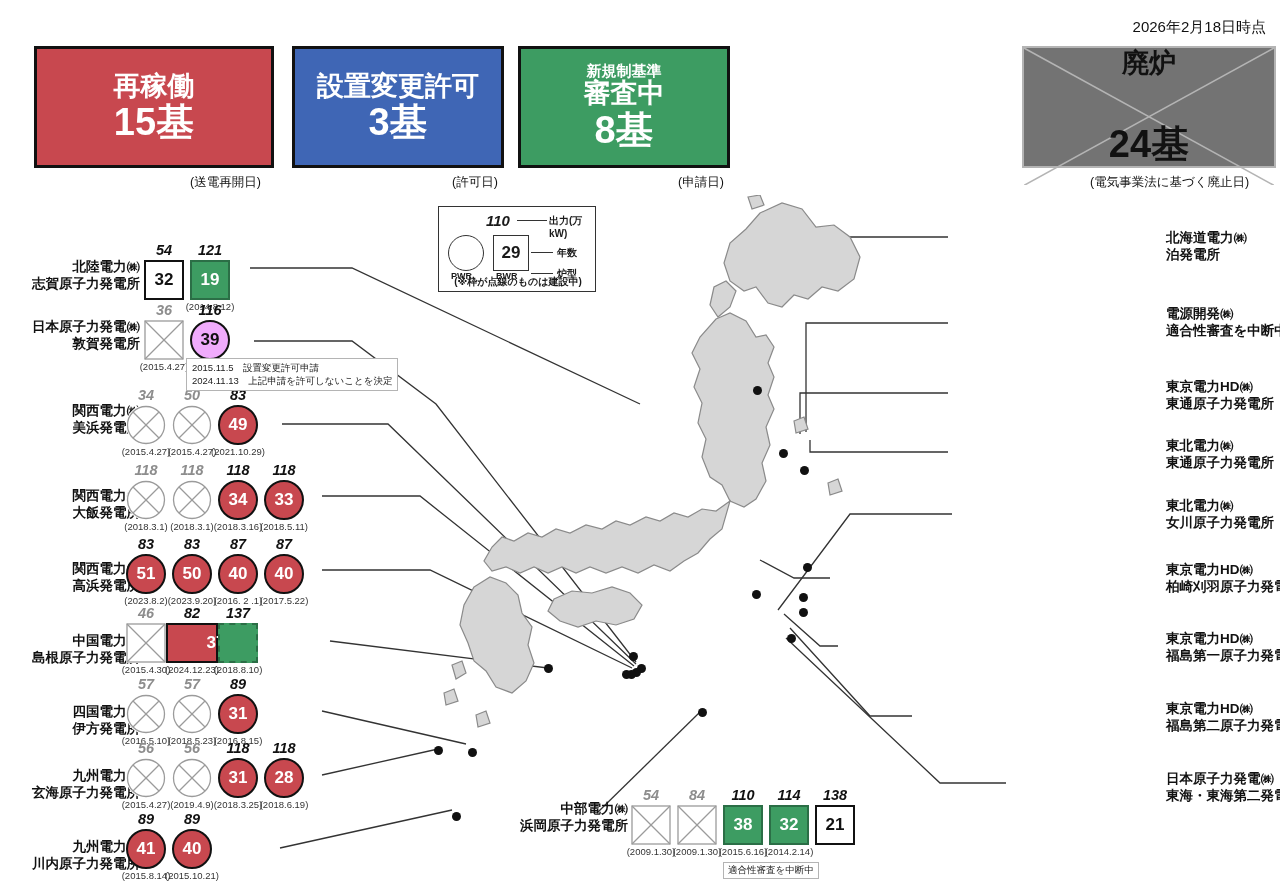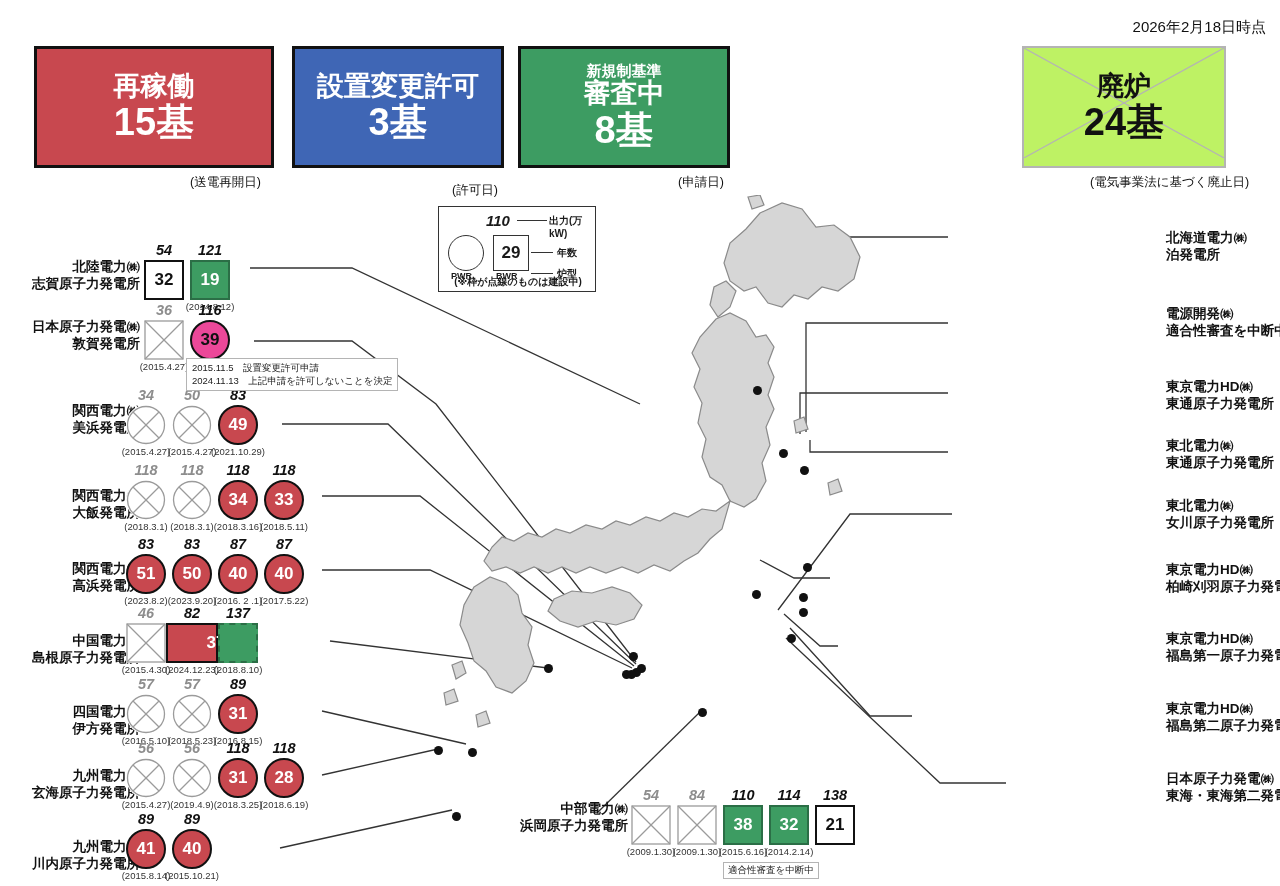--- a/index.html
+++ b/index.html
@@ -81,21 +81,21 @@
     margin-bottom:2px;color:#111;
   }
   .unit.dead .pw{color:#8d8d8d;}
   .unit .sh{
     position:relative;width:40px;height:40px;box-sizing:border-box;
     display:flex;align-items:center;justify-content:center;
     font-size:17px;font-weight:bold;
   }
   
   .sh.sq{border:2px solid #111;background:#fff;color:#111;}
-  .sh.ci{border:2px solid #111;background:#ec4899;color:#111;border-radius:50%;}
+  .sh.ci{border:2px solid #111;background:#f0abfc;color:#111;border-radius:50%;}
   .sh.sq.red{background:#c8484f;border-color:#111;color:#fff;padding-left:48px;}
   .sh.ci.red{background:#c8484f;border-color:#111;color:#fff;}
   .sh.sq.green{background:#3d9c62;border-color:#2b6e46;color:#fff;}
   .sh.dashed{border-style:dashed;}
   .sh.dead{border-color:#9b9b9b;color:#9b9b9b;background:#fff;}
   .sh .xs{position:absolute;inset:0;}
   .unit .dt{
     font-size:9.5px;color:#333;margin-top:2px;white-space:nowrap;line-height:1;
   }
   .unit .dt.empty{visibility:hidden;}
@@ -121,31 +121,31 @@
     <div class="cat filled" style="left:34px;width:240px;height:122px;background:#c8484f;">
       <div class="lab">再稼働</div>
       <div class="cnt">15基</div>
     </div>
     <div class="cat-note" style="left:190px;top:128px;">(送電再開日)</div>
 
     <div class="cat filled" style="left:292px;width:212px;height:122px;background:#3f66b5;">
       <div class="lab">設置変更許可</div>
       <div class="cnt">3基</div>
     </div>
-    <div class="cat-note" style="left:452px;top:136px;">(許可日)</div>
+    <div class="cat-note" style="left:452px;top:128px;">(許可日)</div>
 
     <div class="cat filled" style="left:518px;width:212px;height:122px;background:#3d9c62;">
       <div class="sub">新規制基準</div>
       <div class="lab">審査中</div>
       <div class="cnt">8基</div>
     </div>
     <div class="cat-note" style="left:678px;top:128px;">(申請日)</div>
 
 
-    <div class="cat white" style="left:1022px;width:204px;height:122px;background:#bef264;border:2px solid #b4b4b4;">
+    <div class="cat white" style="left:1022px;width:254px;height:122px;background:#737373;border:2px solid #b4b4b4;justify-content:space-between;">
       <svg class="xmark" viewBox="0 0 222 122" preserveAspectRatio="none">
         <line x1="0" y1="0" x2="222" y2="122" stroke="#b4b4b4" stroke-width="1.4"></line>
         <line x1="222" y1="0" x2="0" y2="122" stroke="#b4b4b4" stroke-width="1.4"></line>
       </svg>
       <div class="lab" style="position:relative;">廃炉</div>
       <div class="cnt" style="position:relative;">24基</div>
     </div>
     <div class="cat-note" style="left:1090px;top:128px;">(電気事業法に基づく廃止日)</div>
   </div>
 

